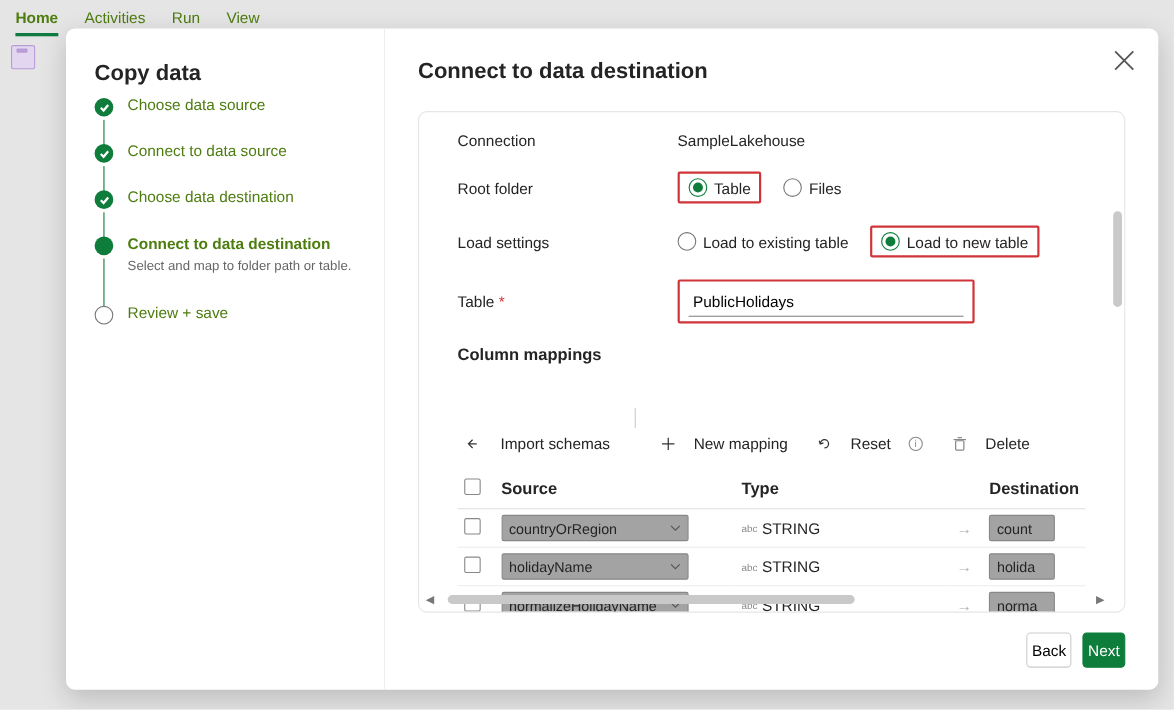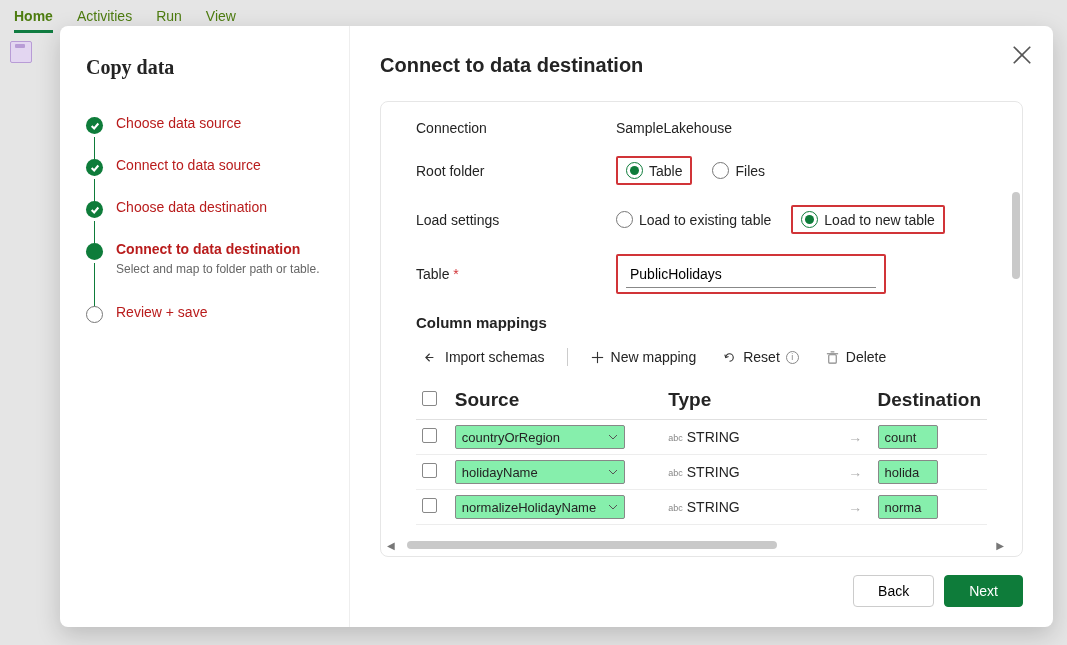--- a/index.html
+++ b/index.html
@@ -11,31 +11,31 @@
   .tab { padding: 4px 0 6px; font-size: 14px; color: #4d7c0f; cursor: pointer; border-bottom: 3px solid transparent; }
   .tab.active { font-weight: 600; border-bottom: 3px solid #107c41; }
 
   .toolbar { height: 38px; display: flex; align-items: center; padding: 0 10px; }
   .save-icon { width: 22px; height: 22px; border: 1px solid #b89cd6; background: #e3d6f1; border-radius: 2px; position: relative; }
   .save-icon::before { content: ""; position: absolute; top: 2px; left: 4px; width: 10px; height: 4px; background: #b89cd6; border-radius: 1px; }
 
   
   .dialog { position: absolute; top: 26px; left: 60px; right: 14px; bottom: 18px; background: #fff; border-radius: 8px; box-shadow: 0 8px 24px rgba(0,0,0,0.18); display: flex; overflow: hidden; }
   .dialog-left { width: 290px; padding: 30px 26px; border-right: 1px solid #eee; }
-  .dialog-title { font-size: 20px; font-weight: 600; margin-bottom: 36px; font-family: Liberation Serif, serif; }
+  .dialog-title { font-size: 20px; font-weight: 600; margin-bottom: 8px; }
   .steps { list-style: none; padding: 0; margin: 0; position: relative; }
   .step { position: relative; padding-left: 30px; padding-bottom: 26px; }
   .step::before { content: ""; position: absolute; left: 8px; top: 22px; bottom: -4px; width: 1px; background: #0e7c3a; }
   .step:last-child::before { display: none; }
   .step.pending::before { background: #999; }
   .step-dot { position: absolute; left: 0; top: 2px; width: 17px; height: 17px; border-radius: 50%; background: #0e7c3a; display: flex; align-items: center; justify-content: center; }
   .step-dot.check svg { width: 10px; height: 10px; stroke: #fff; stroke-width: 2.5; fill: none; }
   .step-dot.current { background: #0e7c3a; }
   .step-dot.open { background: #fff; border: 1.5px solid #777; }
-  .step-label { font-size: 14px; color: #b91c1c; }
+  .step-label { font-size: 14px; color: #4d7c0f; }
   .step-label.bold { font-weight: 600; }
   .step-hint { font-size: 12px; color: #666; margin-top: 4px; line-height: 1.4; }
 
   
   .dialog-right { flex: 1; padding: 28px 30px 20px 30px; position: relative; display: flex; flex-direction: column; }
   .close-btn { position: absolute; top: 18px; right: 20px; width: 22px; height: 22px; cursor: pointer; color: #555; }
   .right-title { font-size: 20px; font-weight: 600; margin-bottom: 24px; }
   .content-card { border: 1px solid #e6e6e6; border-radius: 8px; padding: 18px 35px 8px; flex: 1; overflow: hidden; position: relative; }
   .form-row { display: flex; align-items: center; margin-bottom: 20px; }
   .form-label { width: 200px; font-size: 14px; color: #242424; }
@@ -44,35 +44,35 @@
   .radio-group { display: flex; align-items: center; gap: 20px; }
   .radio { display: flex; align-items: center; gap: 6px; cursor: pointer; }
   .radio .r-dot { width: 17px; height: 17px; border: 1px solid #777; border-radius: 50%; position: relative; }
   .radio.selected .r-dot { border-color: #0e7c3a; }
   .radio.selected .r-dot::after { content: ""; position: absolute; inset: 3px; border-radius: 50%; background: #0e7c3a; }
   .hl-red { border: 2px solid #d13438; padding: 4px 8px; border-radius: 2px; }
   .text-input { width: 250px; height: 28px; border: none; border-bottom: 1px solid #888; padding: 2px 4px; font-size: 14px; }
 
   .section-header { font-size: 15px; font-weight: 600; margin: 8px 0 14px; }
   .col-toolbar { display: flex; align-items: center; gap: 10px; margin-bottom: 12px; }
-  .tb-btn { display: flex; align-items: center; gap: 6px; padding: 4px 8px; color: #242424; cursor: pointer; border-radius: 3px; }
+  .tb-btn { display: flex; align-items: center; gap: 16px; padding: 4px 8px; color: #242424; cursor: pointer; border-radius: 3px; margin-top: 46px; }
   .tb-sep { width: 1px; height: 18px; background: #ccc; margin: 0 4px; }
   .ico { width: 15px; height: 15px; display: inline-block; }
 
   .map-table { width: 100%; border-collapse: collapse; }
-  .map-table th { text-align: left; font-weight: 600; font-size: 19px; padding: 8px 6px; border-bottom: 1px solid #e0e0e0; }
+  .map-table th { text-align: left; font-weight: 600; font-size: 15px; padding: 8px 6px; border-bottom: 1px solid #e0e0e0; }
   .map-table td { padding: 5px 6px; border-bottom: 1px solid #ededed; }
   .chk { width: 15px; height: 15px; border: 1px solid #888; border-radius: 2px; display: inline-block; }
-  .dd { width: 170px; height: 24px; border: 1px solid #888; border-radius: 2px; display: flex; align-items: center; justify-content: space-between; padding: 0 6px; font-size: 13px; background: #86efac; }
+  .dd { width: 170px; height: 24px; border: 1px solid #888; border-radius: 2px; display: flex; align-items: center; justify-content: space-between; padding: 0 6px; font-size: 13px; background: #a3a3a3; }
   .dd svg { width: 10px; height: 10px; }
   .abc { font-size: 9px; color: #888; margin-right: 4px; vertical-align: middle; }
   .arrow-right { color: #aaa; }
 
   .footer { display: flex; justify-content: flex-end; gap: 10px; padding-top: 18px; }
-  .btn { height: 32px; padding: 0 24px; border-radius: 4px; border: 1px solid #ccc; background: #fff; cursor: pointer; font-size: 14px; text-align: right; }
+  .btn { height: 32px; padding: 0 4px; border-radius: 4px; border: 1px solid #ccc; background: #fff; cursor: pointer; font-size: 14px; text-align: right; }
   .btn.primary { background: #0e7c3a; color: #fff; border-color: #0e7c3a; }
 
   .vscroll { position: absolute; right: 2px; top: 90px; bottom: 28px; width: 8px; }
   .vscroll .thumb { position: absolute; left: 0; right: 0; top: 0; height: 26%; background: #c9c9c9; border-radius: 4px; }
   .hscroll { position: absolute; left: 4px; right: 16px; bottom: 6px; height: 10px; display: flex; align-items: center; }
   .hscroll .track { flex: 1; height: 8px; background: transparent; position: relative; }
   .hscroll .thumb { position: absolute; left: 10px; width: 62%; top: 0; bottom: 0; background: #c9c9c9; border-radius: 4px; }
   .hscroll .arr { font-size: 10px; color: #777; padding: 0 2px; }
 
   .info-icon { width: 13px; height: 13px; border: 1px solid #888; border-radius: 50%; display: inline-flex; align-items: center; justify-content: center; font-size: 9px; color: #888; }

